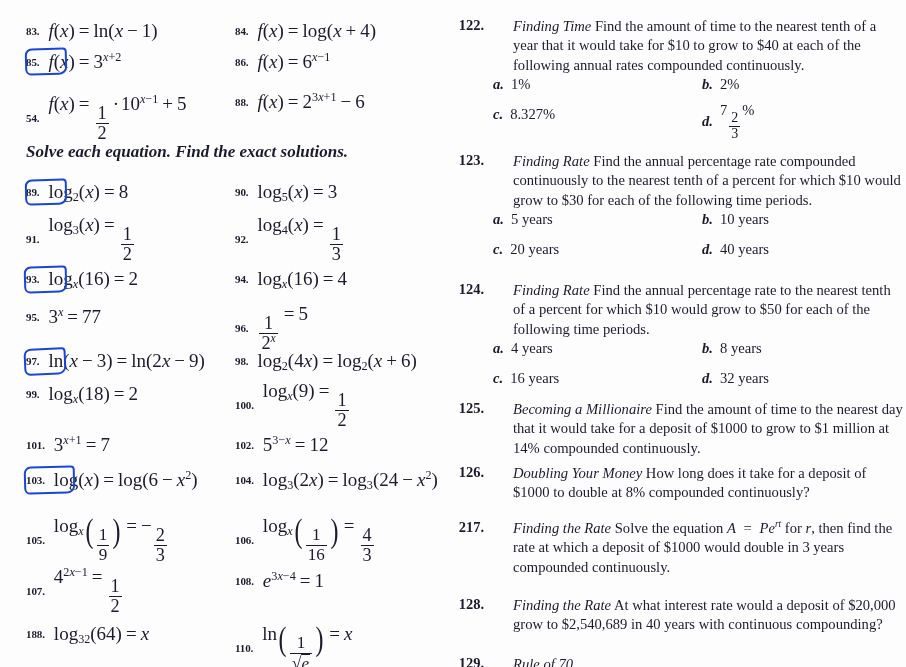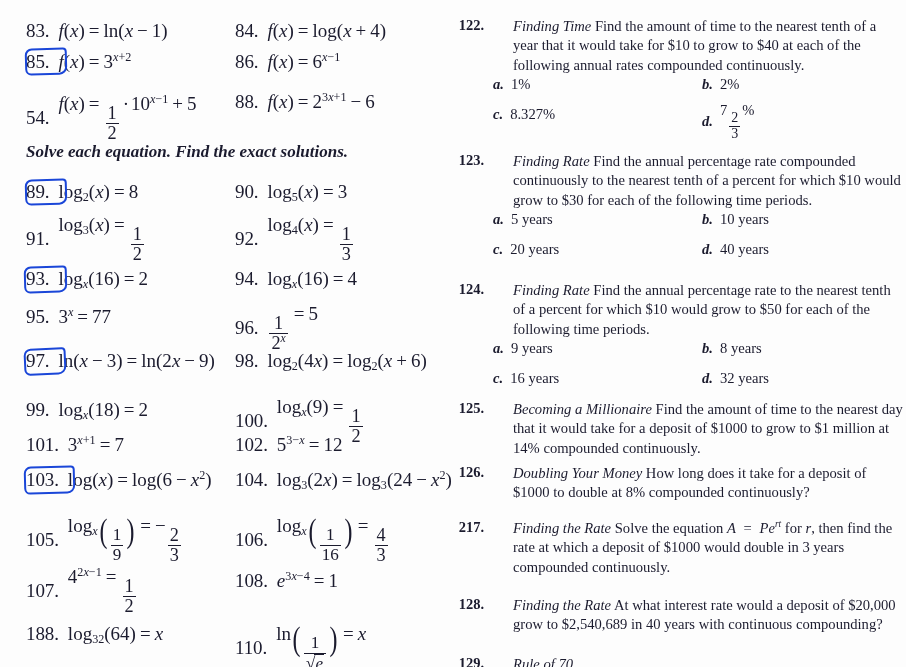--- a/index.html
+++ b/index.html
@@ -45,22 +45,22 @@
     position: absolute;
     top: 0;
     display: flex;
     align-items: center;
     white-space: nowrap;
   }
   .ex-cell.c1 { left: 26px; }
   .ex-cell.c2 { left: 235px; }
 
   .exnum {
-    font-weight: normal;
-    font-size: 19px;
+    font-weight: bold;
+    font-size: 11px;
     margin-right: 9px;
     letter-spacing: -0.1px;
   }
   .exbody {
     font-size: 19px;
   }
 
   
   .mi { font-style: italic; }
   .sup {
@@ -288,21 +288,21 @@
       <div class="ex-cell c1">
         <span class="exnum">97.</span>
         <span class="exbody">ln(<span class="mi">x</span><span class="op">−</span>3)<span class="op">=</span>ln(2<span class="mi">x</span><span class="op">−</span>9)</span>
       </div>
       <div class="ex-cell c2">
         <span class="exnum">98.</span>
         <span class="exbody">log<span class="sub">2</span>(4<span class="mi">x</span>)<span class="op">=</span>log<span class="sub">2</span>(<span class="mi">x</span><span class="op">+</span>6)</span>
       </div>
     </div>
 
-    <div class="ex-row" style="top:396px;height:30px">
+    <div class="ex-row" style="top:380px;height:30px">
       <div class="ex-cell c1" style="top:3px">
         <span class="exnum">99.</span>
         <span class="exbody">log<span class="sub"><span class="mi">x</span></span>(18)<span class="op">=</span>2</span>
       </div>
       <div class="ex-cell c2">
         <span class="exnum">100.</span>
         <span class="exbody">log<span class="sub"><span class="mi">x</span></span>(9)<span class="op">=</span><span class="frac">
               <span class="num">1</span>
               <span class="den">2</span>
             </span></span>
@@ -440,21 +440,21 @@
         </div>
       </div>
     </div>
 
     <div class="wp" style="top:281px">
       <div class="wp-num">124.</div>
       <div class="wp-text"><span class="wp-title">Finding Rate</span> <span>Find the annual percentage rate to the nearest tenth of a percent for which $10 would grow to $50 for each of the following time periods.</span></div>
       <div class="wp-parts" style="height:52px">
         <div class="wp-part pa" style="top:0px">
           <span class="lbl">a.</span>
-          <span>9 years</span>
+          <span>4 years</span>
         </div>
         <div class="wp-part pb" style="top:0px">
           <span class="lbl">b.</span>
           <span>8 years</span>
         </div>
         <div class="wp-part pa" style="top:30px">
           <span class="lbl">c.</span>
           <span>16 years</span>
         </div>
         <div class="wp-part pb" style="top:30px">

